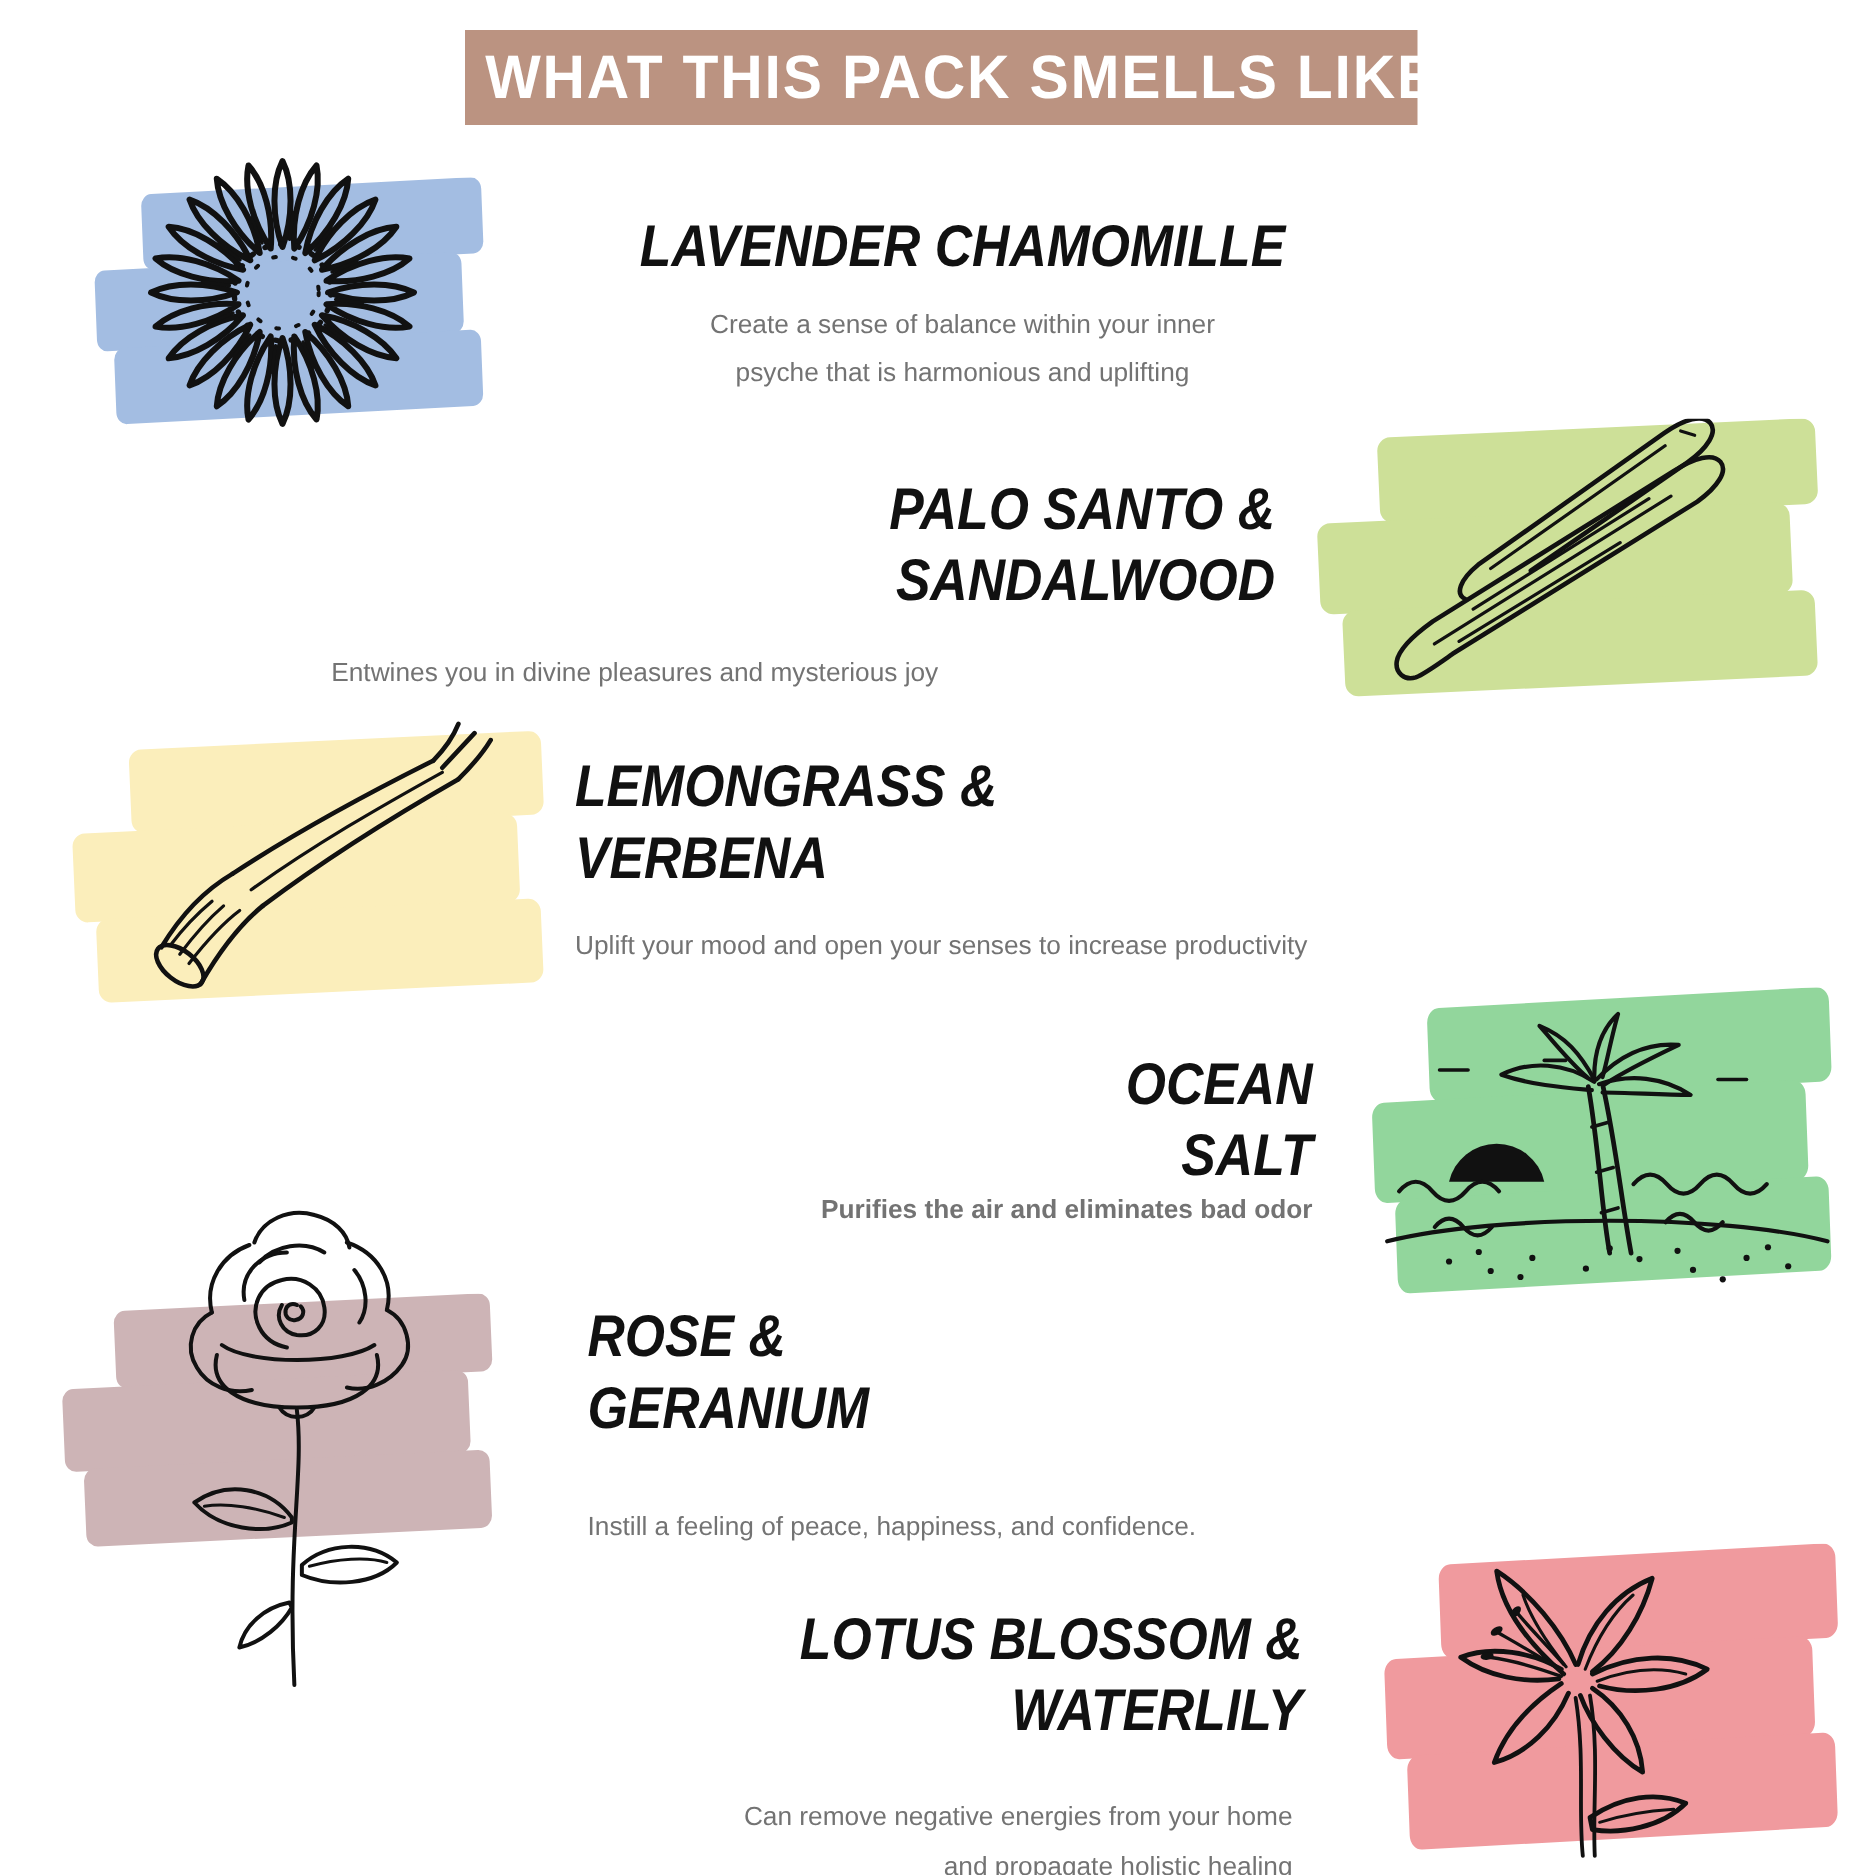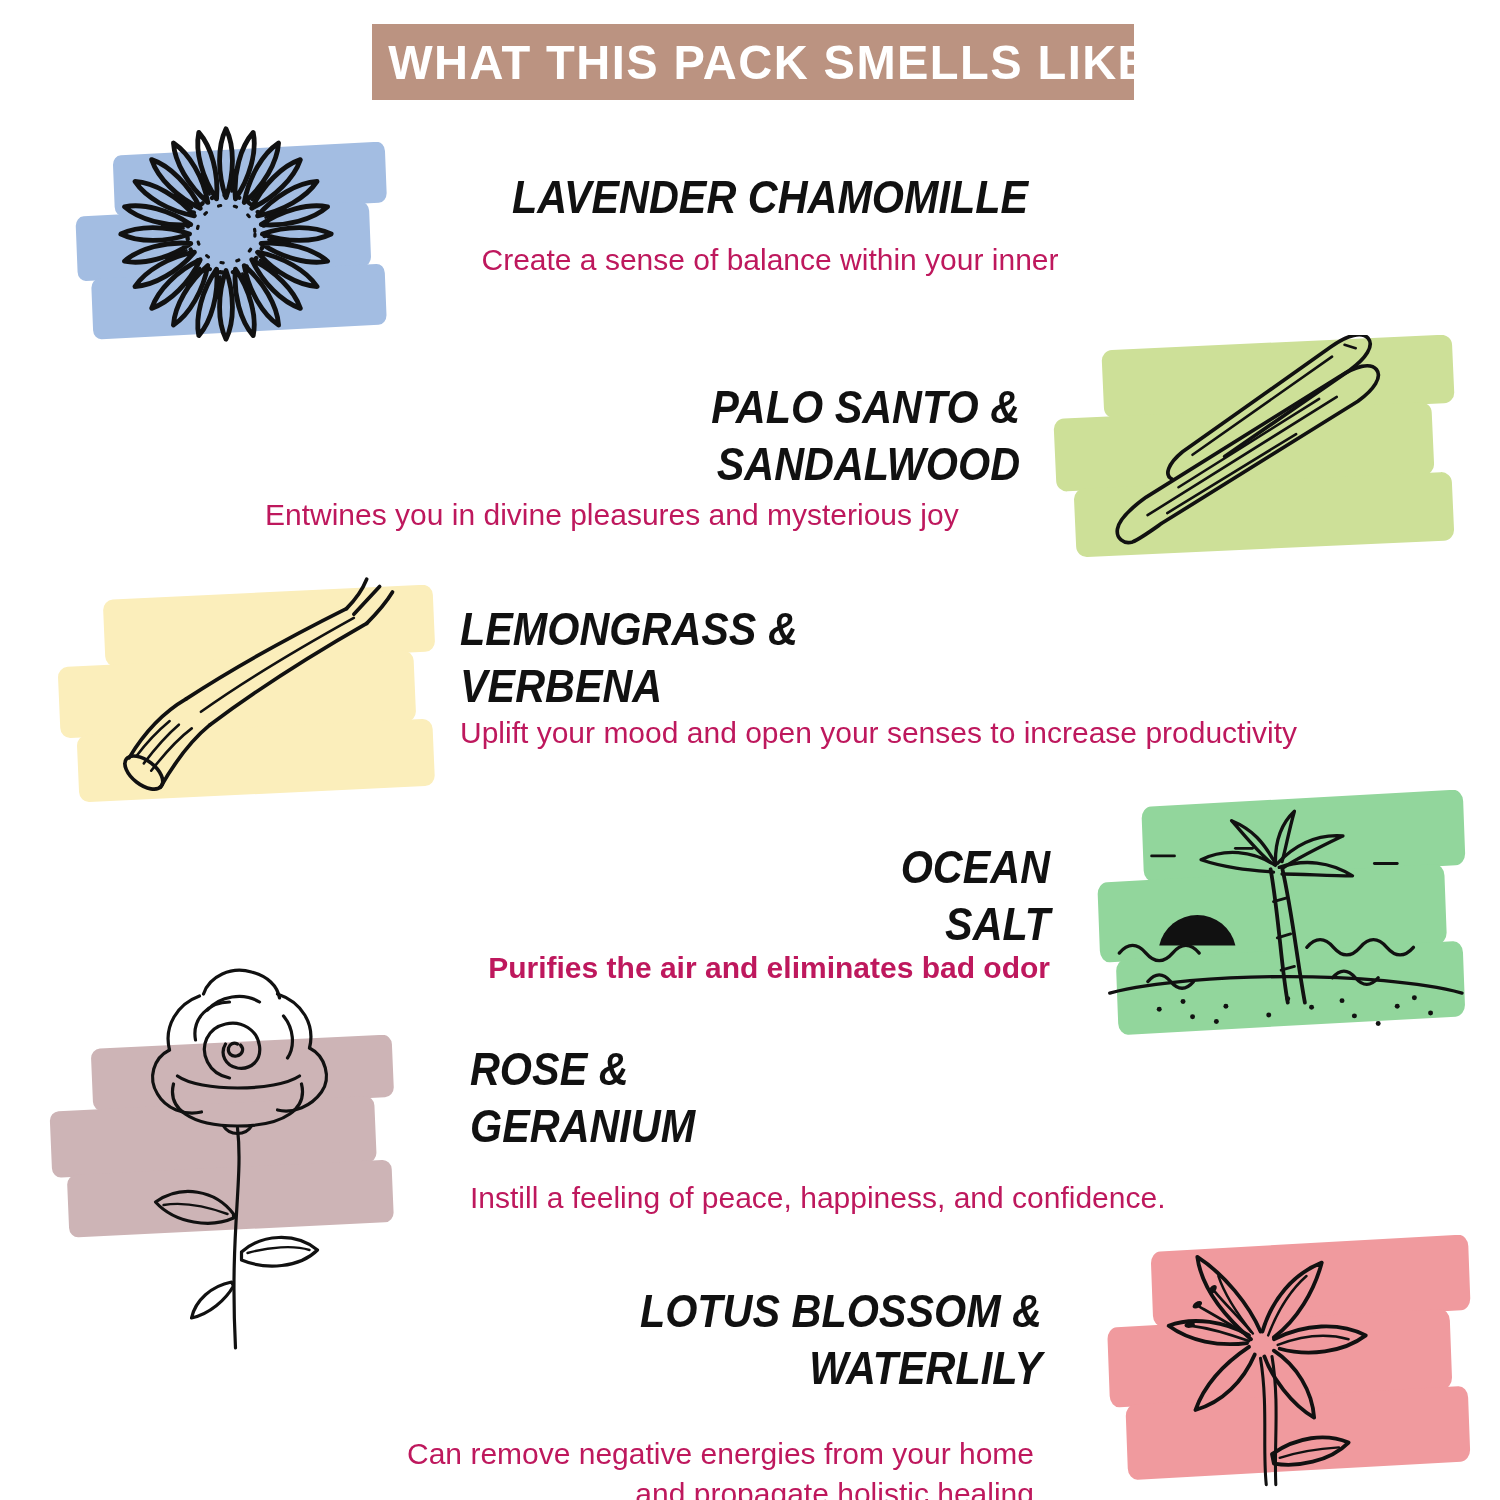--- a/index.html
+++ b/index.html
@@ -7,23 +7,23 @@
         font-family:"Liberation Sans",sans-serif;color:#111111;}
   .abs{position:absolute;}
   .header{display:flex;align-items:center;justify-content:flex-start;}
   .header-title{font-weight:bold;font-size:49px;color:#ffffff;letter-spacing:1.5px;
                 transform:scaleX(0.96);white-space:nowrap;}
   .title{font-weight:bold;font-style:italic;font-size:47px;line-height:57px;
          color:#111111;white-space:nowrap;}
   .t-center{text-align:center;transform:scaleX(0.88);transform-origin:50% 0;}
   .t-left{text-align:left;transform:scaleX(0.88);transform-origin:0 0;}
   .t-right{text-align:right;transform:scaleX(0.88);transform-origin:100% 0;}
-  .desc{font-size:30px;line-height:39px;color:#be185d;white-space:nowrap;}
+  .desc{font-size:21px;line-height:39px;color:#737373;white-space:nowrap;}
   .d-center{text-align:center;}
-  .d-left{text-align:left;}
+  .d-left{text-align:left;margin-top:24px;}
   .d-right{text-align:right;}
   svg{display:block;width:100%;height:100%;}
   .ink{stroke:#111111;fill:none;stroke-linecap:round;stroke-linejoin:round;}
   .fill-ink{fill:#111111;stroke:none;}
 </style>
 </head>
 <body>
 
 <div class="page">
 
@@ -91,20 +91,21 @@
         </g>
         <circle class="ink" cx="110" cy="110" r="36" stroke-width="4" stroke-dasharray="2 10"></circle>
         <circle class="ink" cx="110" cy="110" r="27" stroke-width="3" stroke-dasharray="2 13"></circle>
       </svg>
     </div>
     <div class="abs title t-center" style="left:440px;top:168px;width:660px;">
       <div>LAVENDER CHAMOMILLE</div>
     </div>
     <div class="abs desc d-center" style="left:440px;top:240px;width:660px;">
       <div>Create a sense of balance within your inner</div>
+      <div>psyche that is harmonious and uplifting</div>
     </div>
   </section>
 
   
   <section style="display:contents">
     <div class="abs title t-right" style="left:560px;top:378px;width:460px;">
       <div>PALO SANTO &amp;</div>
       <div>SANDALWOOD</div>
     </div>
     <div class="abs desc d-left" style="left:265px;top:495px;width:760px;">

